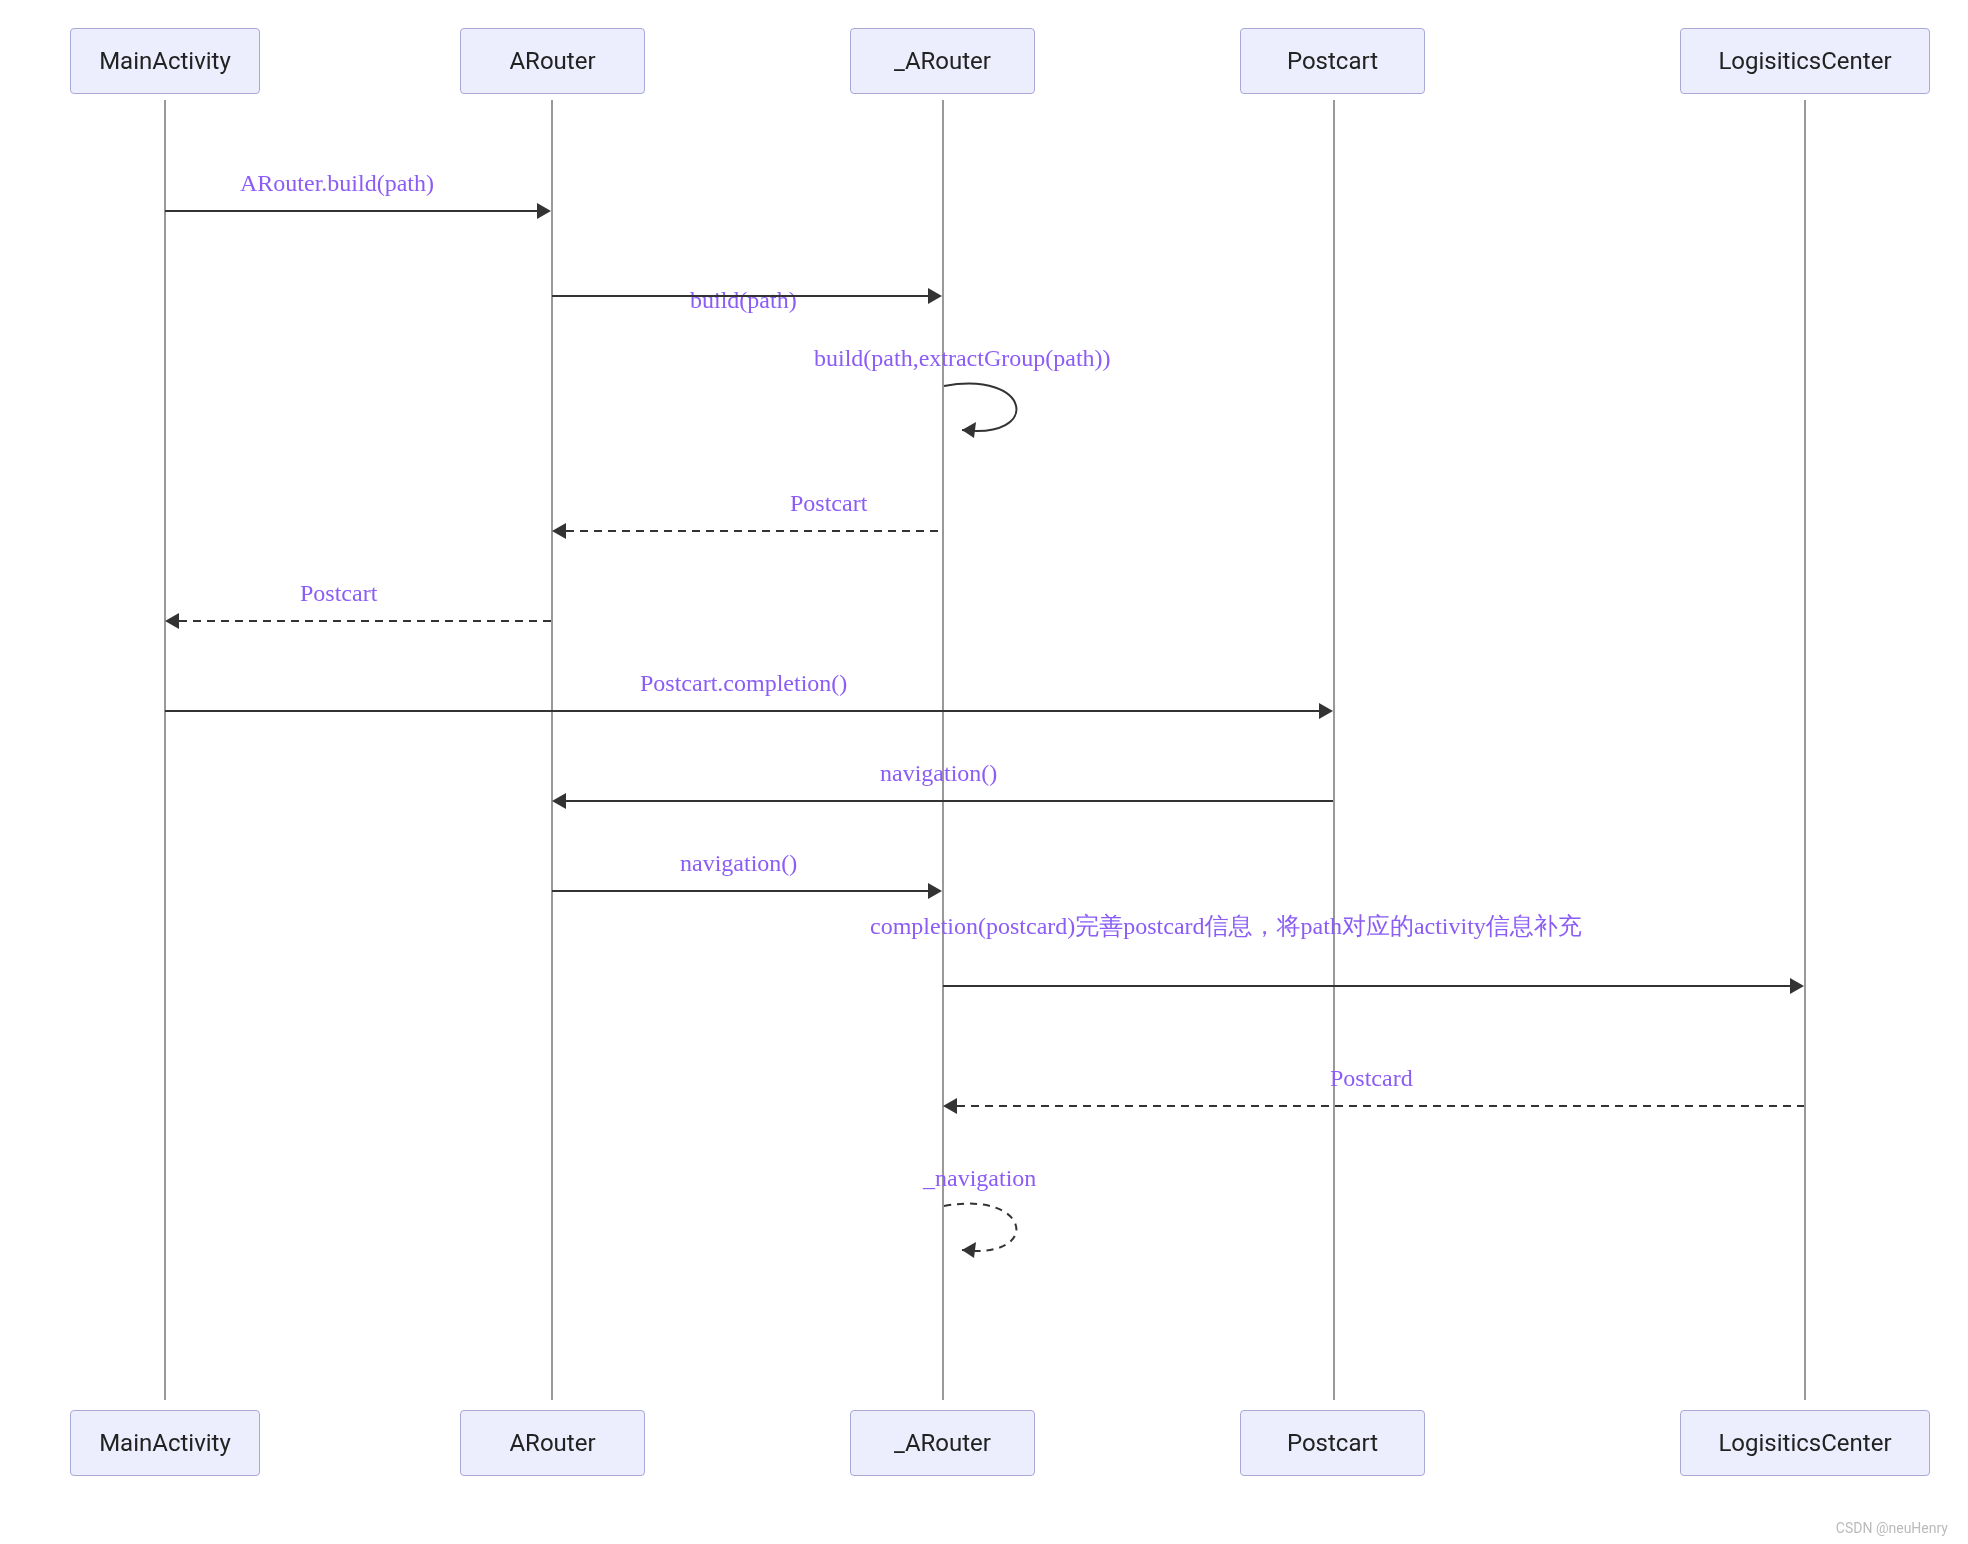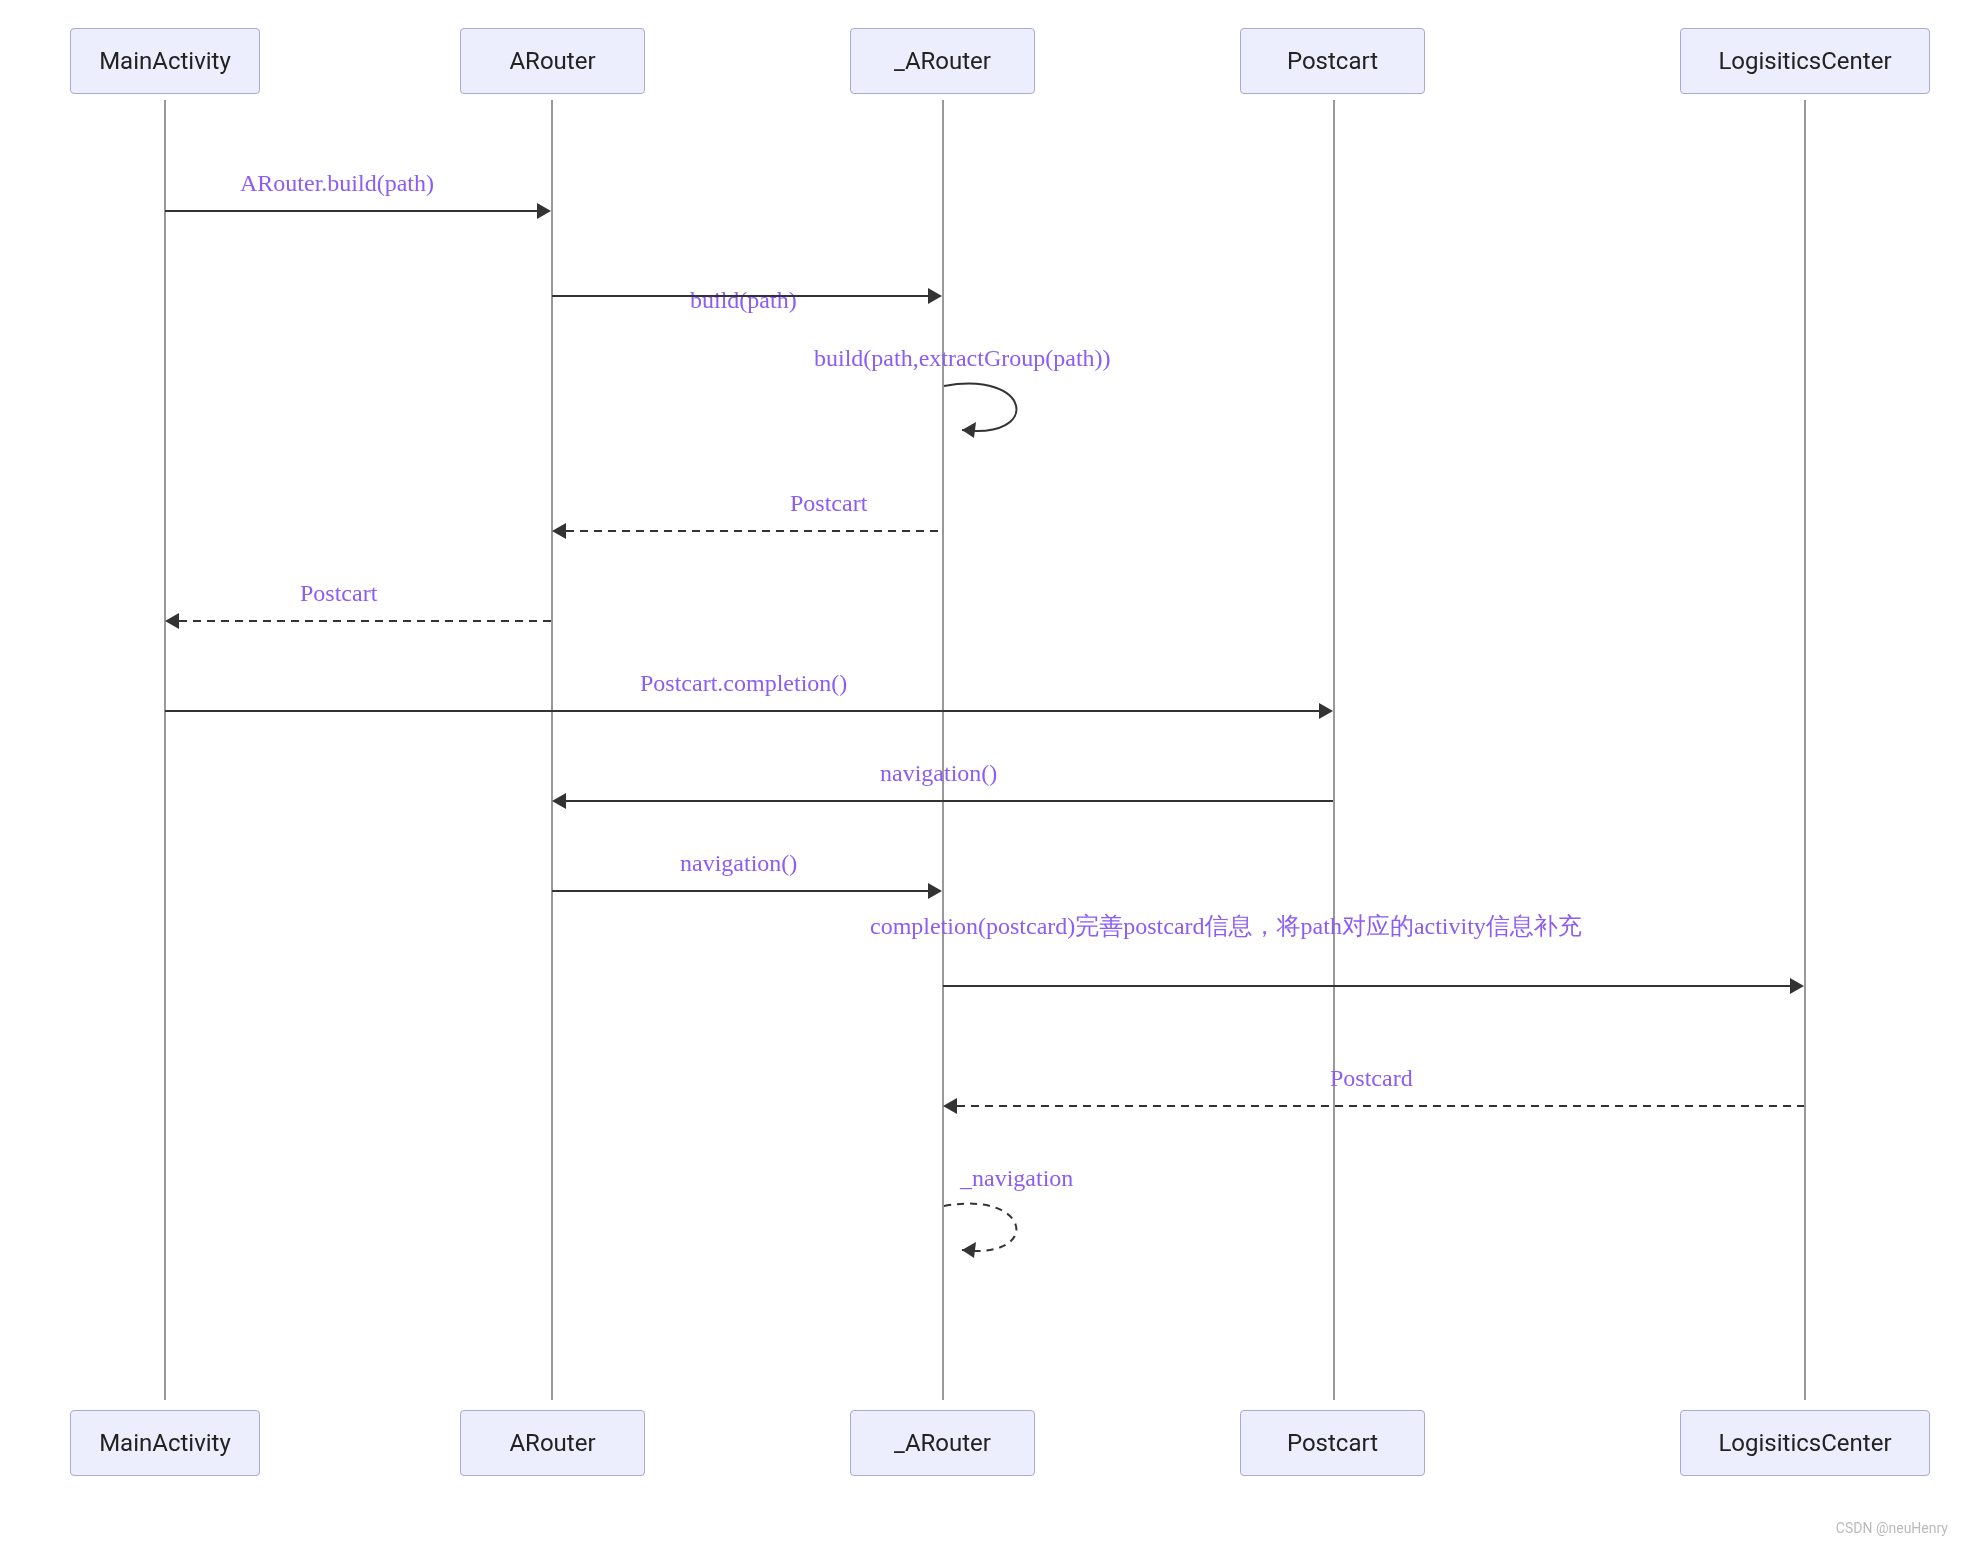--- a/index.html
+++ b/index.html
@@ -123,19 +123,19 @@
 <div class="arrow-head-right" style="left:928px; top:883px;"></div>
 
 <div class="msg-label" style="left:870px; top:910px;">completion(postcard)完善postcard信息，将path对应的activity信息补充</div>
 <div class="arrow-line" style="left:943px; top:985px; width:847px;"></div>
 <div class="arrow-head-right" style="left:1790px; top:978px;"></div>
 
 <div class="msg-label" style="left:1330px; top:1065px;">Postcard</div>
 <div class="arrow-line dashed" style="left:957px; top:1105px; width:847px;"></div>
 <div class="arrow-head-left" style="left:943px; top:1098px;"></div>
 
-<div class="msg-label" style="left:960px; top:1165px;">_navigation</div>
+<div class="msg-label" style="left:923px; top:1165px;">_navigation</div>
 <svg class="self-loop" style="left:942px; top:1200px;" width="120" height="70">
   <path d="M 2 6 C 90 -10, 100 60, 20 50" stroke="#333" stroke-width="2" fill="none" stroke-dasharray="7,6"></path>
   <polygon points="20,50 34,42 32,58" fill="#333"></polygon>
 </svg>
 
 <div class="watermark">CSDN @neuHenry</div>
 
 </body></html>

